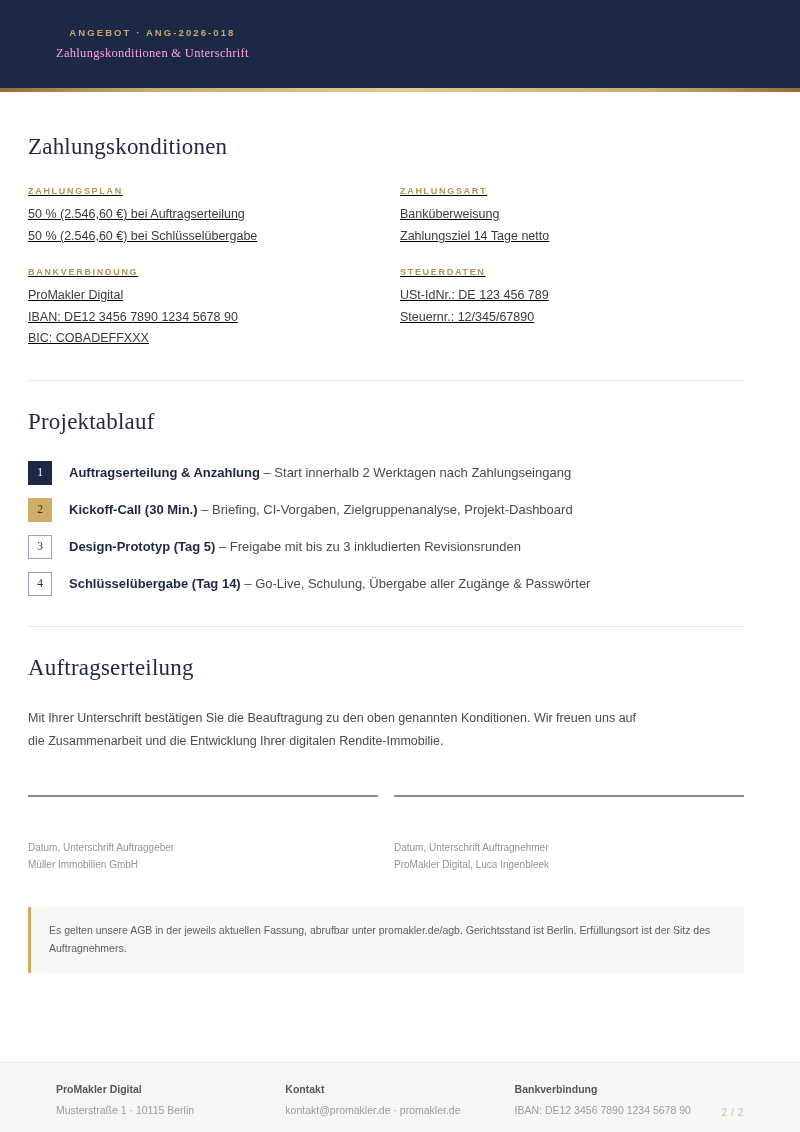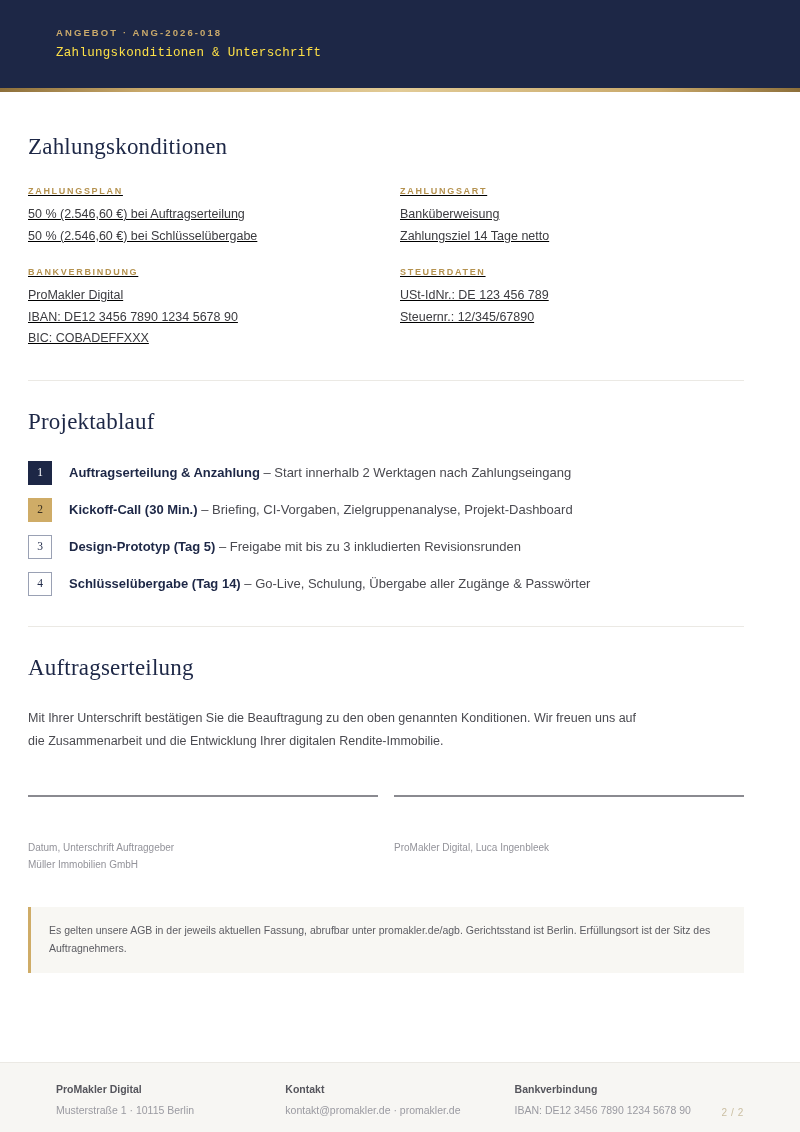--- a/index.html
+++ b/index.html
@@ -50,31 +50,31 @@
   .logo-inner::after  { top:50%; left:0; right:0; height:1.5px; transform:translateY(-50%); }
   .brand-name {
     font-family:"Liberation Serif", serif;
     font-size:22px;
     letter-spacing:.2px;
     white-space:nowrap;
   }
   .brand-pro { color:#f2f0ea; }
   .brand-makler { color:#c9a96b; }
 
-  .header-right { text-align:left; line-height:1.5; }
+  .header-right { text-align:center; line-height:1.5; }
   .doc-ref {
     color:#c9a96b;
     font-size:9.5px;
     letter-spacing:2.1px;
     font-weight:700;
     margin-bottom:4px;
   }
   .doc-sub {
-    font-family:Liberation Mono, monospace;
-    color:#fde047;
+    font-family:Liberation Serif, serif;
+    color:#f9a8d4;
     font-size:12.5px;
     letter-spacing:.3px;
   }
   .gold-rule {
     height:4px;
     flex:0 0 auto;
     background:linear-gradient(90deg,#8d6f3a 0%, #c9a96b 18%, #e2cb96 50%, #c9a96b 82%, #8d6f3a 100%);
   }
 
   
@@ -244,20 +244,21 @@
     <p class="lead">Mit Ihrer Unterschrift bestätigen Sie die Beauftragung zu den oben genannten Konditionen. Wir freuen uns auf die Zusammenarbeit und die Entwicklung Ihrer digitalen Rendite-Immobilie.</p>
 
     <div class="sig-cols">
       <div class="sig">
         <div class="sig-line"></div>
         <div class="sig-label">Datum, Unterschrift Auftraggeber</div>
         <div class="sig-label">Müller Immobilien GmbH</div>
       </div>
       <div class="sig">
         <div class="sig-line"></div>
+        <div class="sig-label">Datum, Unterschrift Auftragnehmer</div>
         <div class="sig-label">ProMakler Digital, Luca Ingenbleek</div>
       </div>
     </div>
 
     <div class="notice">Es gelten unsere AGB in der jeweils aktuellen Fassung, abrufbar unter promakler.de/agb. Gerichtsstand ist Berlin. Erfüllungsort ist der Sitz des Auftragnehmers.</div>
   </div>
 
   <div class="footer">
     <div class="footer-cols">
       <div class="fcol">

